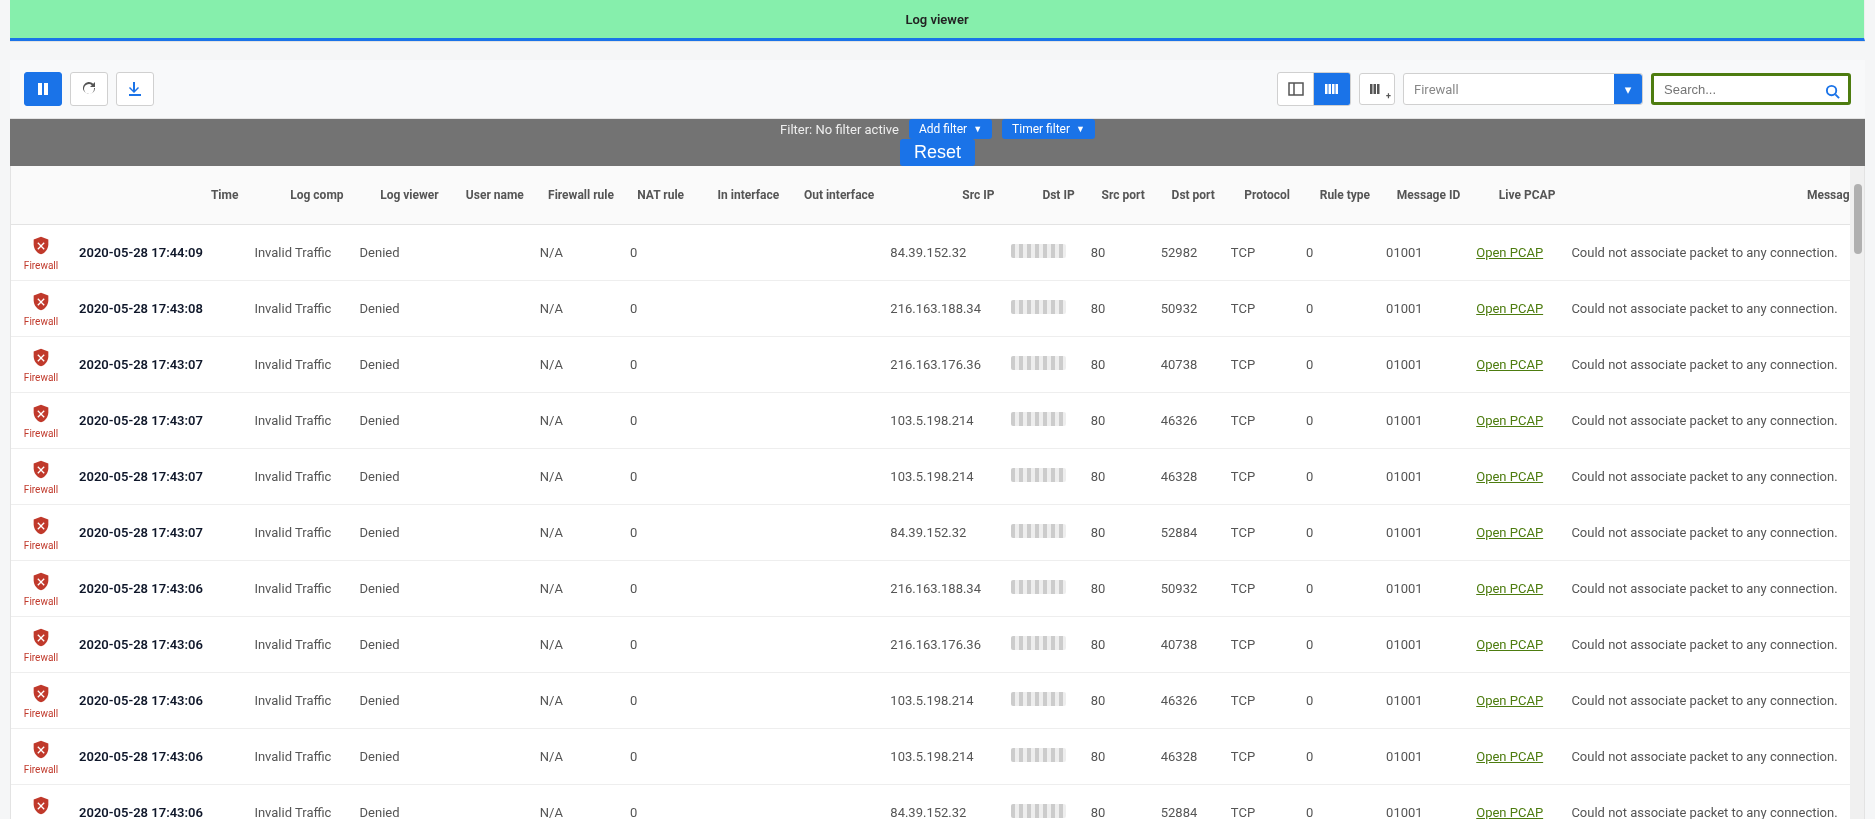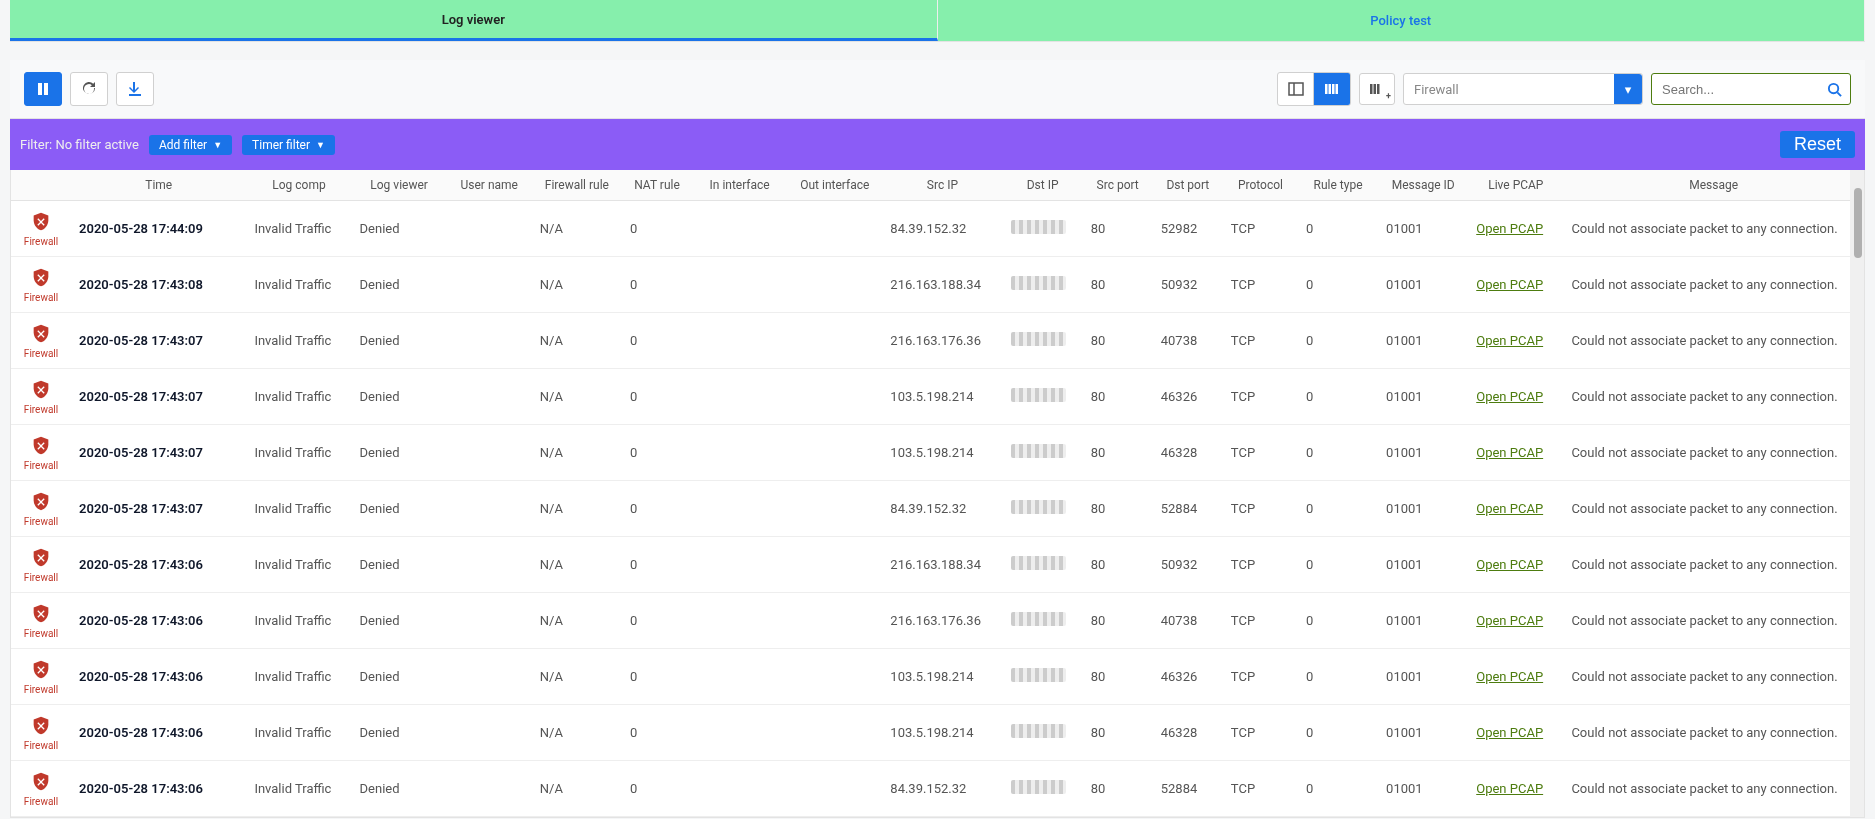--- a/index.html
+++ b/index.html
@@ -78,52 +78,53 @@
   }
   .select-wrap .chev {
     position:absolute; right:0; top:0; bottom:0; width:28px;
     background:#1a73e8; color:#fff;
     display:flex;align-items:center;justify-content:center;
     border-top-right-radius:3px;border-bottom-right-radius:3px;
   }
 
   .search-wrap {
     position:relative; width:200px; height:32px;
-    border:1px solid #4d7c0f; border-radius:3px; background:#fff;
+    border:3px solid #4d7c0f; border-radius:3px; background:#fff;
     display:flex; align-items:center; padding:0 10px;
   }
   .search-wrap input {
     border:none;outline:none;width:100%;font-size:13px;color:#333;background:transparent;
   }
   .search-wrap .search-icon{color:#1a73e8;position:absolute;right:8px;top:8px;}
 
   
   .filterbar {
     display:flex;align-items:center;justify-content:space-between;
-    background:#8b5cf6;color:#eee;padding:12px 10px;
+    background:#737373;color:#eee;padding:0 10px;
     margin:0 10px;
     font-size:13px;
+    flex-direction:column;
   }
   .filterbar-left{display:flex;align-items:center;gap:10px;}
   .pill {
     background:#1a73e8;color:#fff;padding:3px 10px;border-radius:3px;
     display:flex;align-items:center;gap:6px;font-size:12px;cursor:pointer;
   }
   .pill .caret-down{font-size:9px;}
   .reset-btn{
     background:#1a73e8;color:#fff;padding:3px 14px;border-radius:3px;
     font-size:18px;cursor:pointer;border:none;
   }
 
   
   .tablewrap{ margin:0 10px; background:#fff; border:1px solid #e3e3e3; border-top:none; position:relative;}
   table { width:100%; border-collapse:collapse; table-layout:fixed; }
   thead th {
-    text-align:center; font-weight:400; font-size:12px; color:#555;
-    padding:8px 8px; background:#fafafa; border-bottom:1px solid #e3e3e3;
+    text-align:right; font-weight:700; font-size:12px; color:#555;
+    padding:22px 8px; background:#fafafa; border-bottom:1px solid #e3e3e3;
     white-space:nowrap; overflow:hidden; text-overflow:ellipsis;
   }
   tbody td {
     padding:6px 8px; font-size:13px; color:#555;
     border-bottom:1px solid #eee; vertical-align:middle;
     white-space:nowrap; overflow:hidden; text-overflow:ellipsis;
     height:56px;
   }
 
   .iconcell{display:flex;flex-direction:column;align-items:center;gap:2px;}
@@ -162,23 +163,20 @@
   col.c-msgid {width:90px;}
   col.c-pcap  {width:95px;}
   col.c-msg   {width:300px;}
 </style>
 </head>
 <body>
 
 <div class="tabs">
   <div class="tab active">
     <span>Log viewer</span>
-  </div>
-  <div class="tab policy">
-    <span>Policy test</span>
   </div>
 </div>
 
 <div class="toolbar">
   <div class="toolbar-left">
     <div class="tb-btn primary">
       <svg viewBox="0 0 16 16">
           <rect x="3" y="2" width="4" height="12"></rect>
           <rect x="9" y="2" width="4" height="12"></rect>
         </svg>

